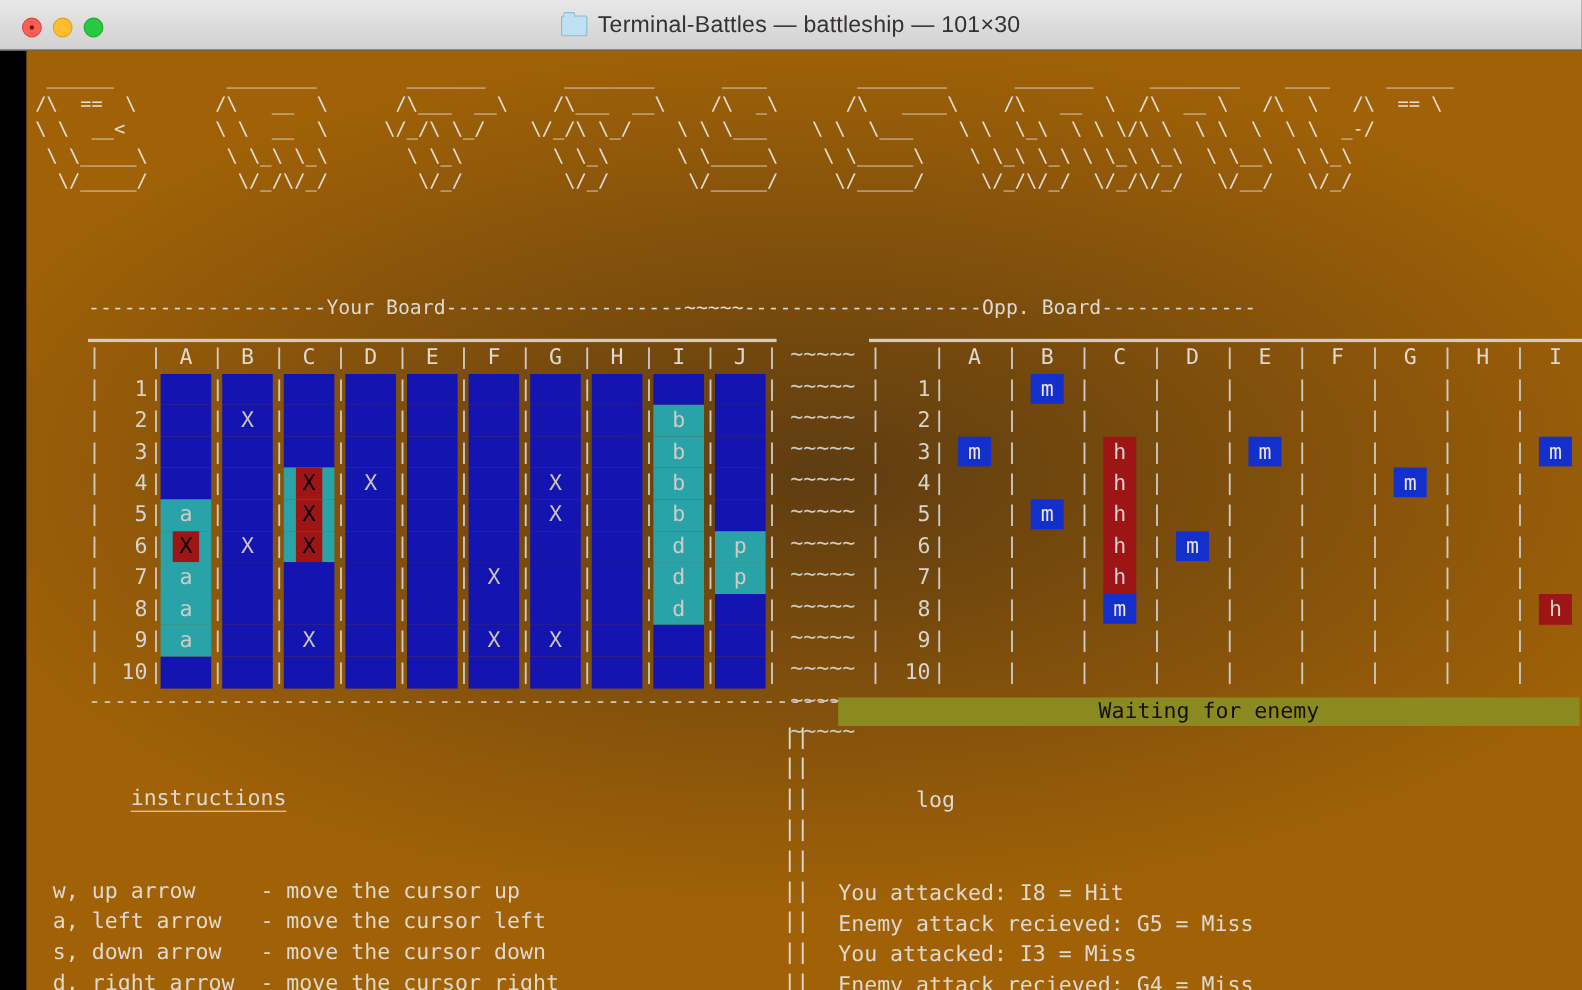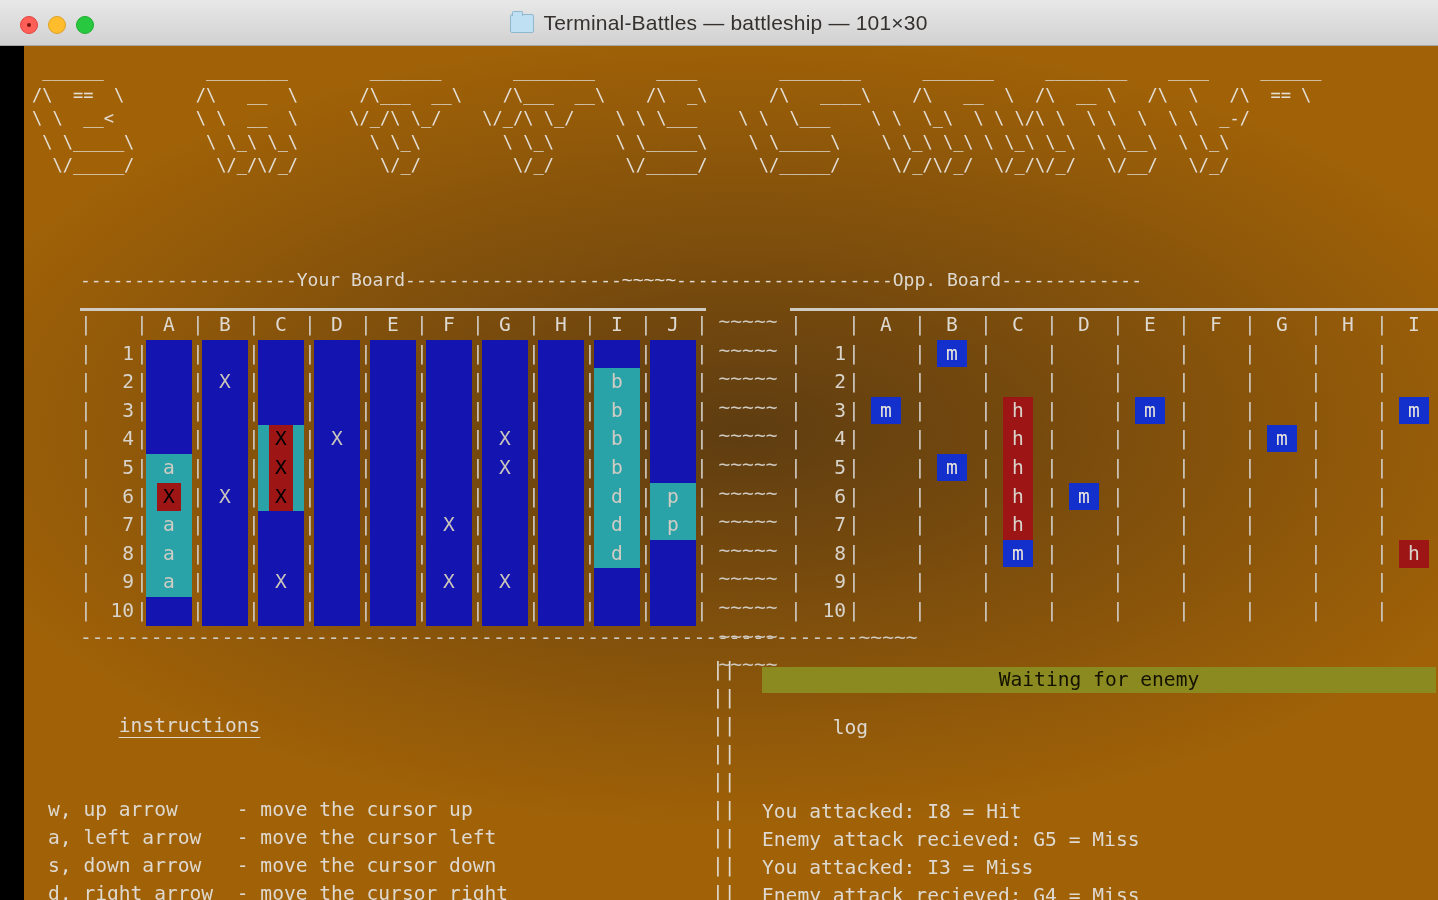--- a/index.html
+++ b/index.html
@@ -65,21 +65,21 @@
     line-height:28.6px;margin:0 auto;}
   .waves{width:84px;flex:0 0 84px;text-align:center;color:#cfcac2;line-height:28.6px;}
 
   
   #dash-bottom{position:absolute;left:56px;top:578px;color:#cfcac2;white-space:pre;font-size:19.6px;}
 
   
   #instructions{position:absolute;left:24px;top:638px;white-space:pre;color:#ded9d1;}
   #ins-title{text-decoration:underline;text-underline-offset:5px;text-align:right;}
   #divider{position:absolute;left:688px;top:610px;color:#ded9d1;white-space:pre;line-height:28px;}
-  #statusbar{position:absolute;left:738px;top:621px;width:674px;height:26px;background:#8a8a21;
+  #statusbar{position:absolute;left:738px;top:588px;width:674px;height:26px;background:#8a8a21;
     color:#141100;display:flex;align-items:center;justify-content:center;font-size:19.6px;text-align:right;}
   #logpanel{position:absolute;left:738px;top:640px;white-space:pre;color:#ded9d1;}
   #log-title{text-underline-offset:5px;}
 </style>
 </head>
 <body>
 
 <div id="window">
 
   <div id="titlebar">

